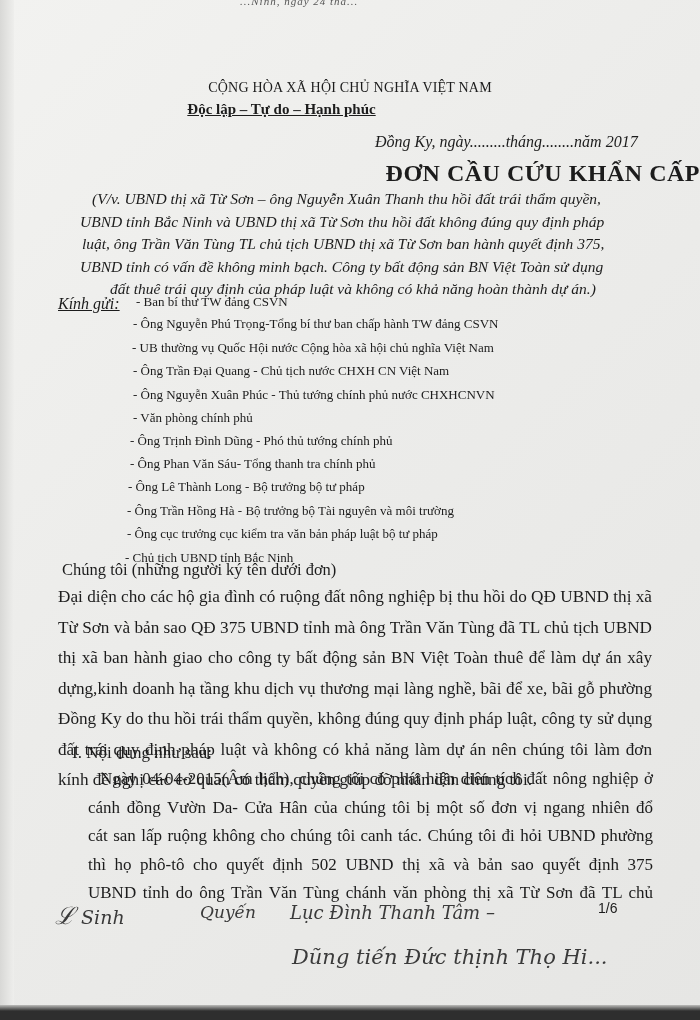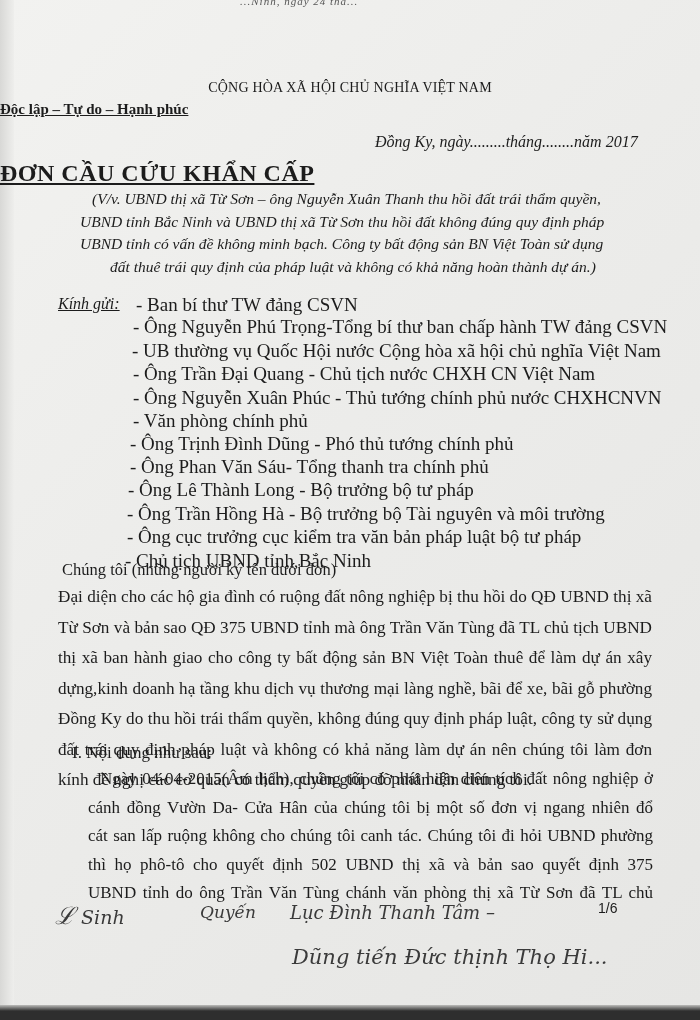--- a/index.html
+++ b/index.html
@@ -12,27 +12,27 @@
   .page {
     position:absolute; left:0; top:0; width:700px; height:1012px;
     background:linear-gradient(135deg,#f2f2f0 0%,#ececea 45%,#e6e6e4 100%);
     overflow:hidden;
   }
   .page .leftedge { position:absolute; left:0; top:0; width:14px; height:1012px;
     background:linear-gradient(90deg,#d8d8d6,#eeeeec); }
   .bleed { position:absolute; top:0; left:240px; font-size:11px; color:#555; font-style:italic; letter-spacing:1px; transform:translateY(-5px); }
   .abs { position:absolute; white-space:nowrap; }
   .national { left:0; width:700px; text-align:center; top:80px; font-size:14px; letter-spacing:0.2px; }
-  .motto { left:0; width:563px; text-align:left; top:101px; font-size:15px; font-weight:bold; text-decoration:underline; }
+  .motto { left:0; width:563px; text-align:center; top:101px; font-size:15px; font-weight:bold; text-decoration:underline; }
   .placedate { left:375px; top:133px; font-size:16px; font-style:italic; }
-  .title { left:0; width:700px; text-align:left; top:160px; font-size:24px; font-weight:bold; letter-spacing:0.5px;text-decoration:underline; }
+  .title { left:0; width:700px; text-align:right; top:160px; font-size:24px; font-weight:bold; letter-spacing:0.5px; }
   .subject { left:92px; top:188px; width:540px; font-size:15.5px; font-style:italic; line-height:22.5px; white-space:normal; }
   .subject span { display:block; white-space:nowrap; }
   .kg-label { left:58px; top:295px; font-size:16px; font-style:italic; text-decoration:underline;text-align:right; }
-  .recip { font-size:19px; }
+  .recip { font-size:13px; }
   .body-line { left:50px; font-size:17px; }
   .para { left:50px; width:600px; font-size:17.2px; line-height:30.5px; white-space:normal; }
   .para span { display:block; white-space:nowrap; text-align:justify; text-align-last:justify; }
   .section { left:72px; top:743px; font-size:17px; }
   .para2 { left:88px; top:765px; width:565px; font-size:17px; line-height:28.5px; white-space:normal; }
   .para2 span { display:block; white-space:nowrap; text-align:justify; text-align-last:justify; }
   .pagenum { left:598px; top:900px; font-size:14px; font-family:"Liberation Sans", sans-serif; }
   .hw { font-family:"DejaVu Serif", serif; font-style:italic; color:#3a3a3a; font-size:19px; }
   .bottom-dark { position:absolute; left:0; top:1005px; width:700px; height:15px; background:#2e2e2e; }
   .bottom-dark:before { content:""; position:absolute; left:0; top:0; width:700px; height:6px; background:linear-gradient(180deg,#bdbdbb,#2e2e2e); }
@@ -47,20 +47,21 @@
 
   <div class="abs national">CỘNG HÒA XÃ HỘI CHỦ NGHĨA VIỆT NAM</div>
   <div class="abs motto">Độc lập – Tự do – Hạnh phúc</div>
   <div class="abs placedate">Đồng Ky, ngày.........tháng........năm 2017</div>
 
   <div class="abs title">ĐƠN CẦU CỨU KHẨN CẤP</div>
 
   <div class="abs subject">
     <span>(V/v. UBND thị xã Từ Sơn – ông Nguyễn Xuân Thanh thu hồi đất trái thẩm quyền,</span>
     <span style="margin-left:-12px">UBND tỉnh Bắc Ninh và UBND thị xã Từ Sơn thu hồi đất không đúng quy định pháp</span>
+    <span style="margin-left:-10px">luật, ông Trần Văn Tùng TL chủ tịch UBND thị xã Từ Sơn ban hành quyết định 375,</span>
     <span style="margin-left:-12px">UBND tỉnh có vấn đề không minh bạch. Công ty bất động sản BN Việt Toàn sử dụng</span>
     <span style="margin-left:18px">đất thuê trái quy định của pháp luật và không có khả năng hoàn thành dự án.)</span>
   </div>
 
   <div class="abs kg-label">Kính gửi:</div>
   <div class="abs recip" style="left:136px;top:294px">- Ban bí thư TW đảng CSVN</div>
   <div class="abs recip" style="left:133px;top:316px">- Ông Nguyễn Phú Trọng-Tổng bí thư ban chấp hành TW đảng CSVN</div>
   <div class="abs recip" style="left:132px;top:340px">- UB thường vụ Quốc Hội nước Cộng hòa xã hội chủ nghĩa Việt Nam</div>
   <div class="abs recip" style="left:133px;top:363px">- Ông Trần Đại Quang - Chủ tịch nước CHXH CN Việt Nam</div>
   <div class="abs recip" style="left:133px;top:387px">- Ông Nguyễn Xuân Phúc - Thủ tướng chính phủ nước CHXHCNVN</div>

